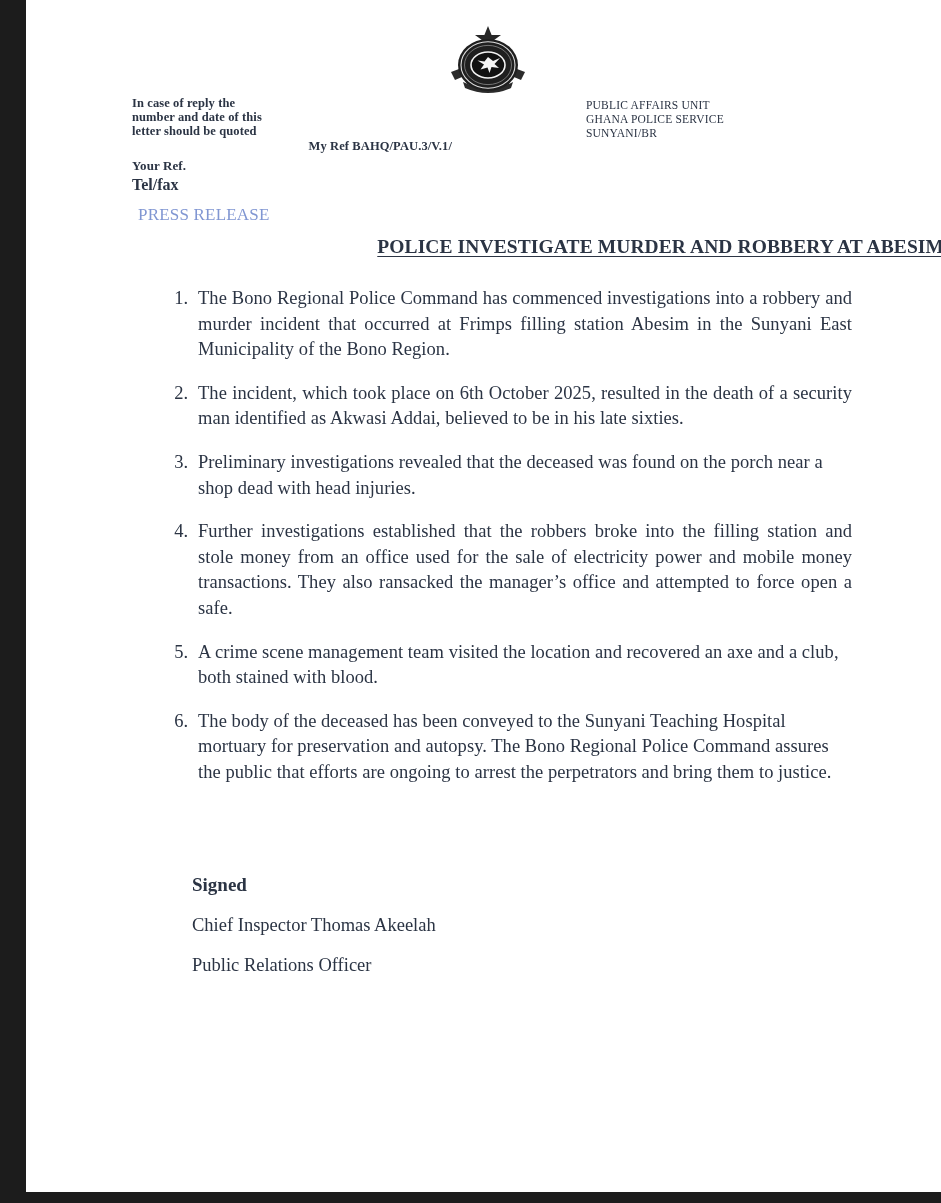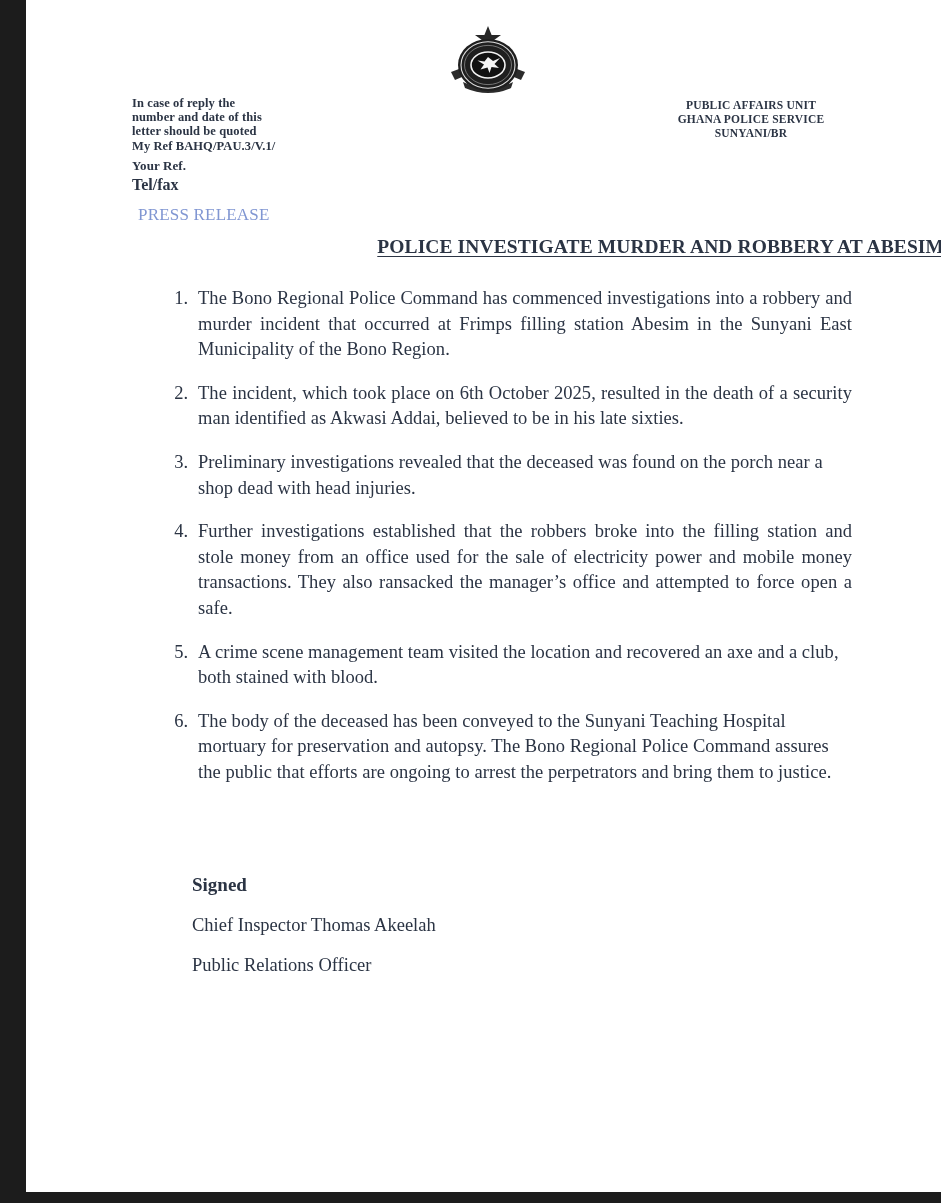--- a/index.html
+++ b/index.html
@@ -53,37 +53,37 @@
     position: absolute;
     left: 106px;
     top: 0;
     width: 320px;
     color: #2b3444;
     font-weight: bold;
     font-size: 12.5px;
     line-height: 14.2px;
     letter-spacing: 0.1px;
   }
-  .lh-left .ref-line { margin-top: 0px; }
+  .lh-left .ref-line { margin-top: 0px; text-align: right; }
   .lh-left .your-ref { margin-top: 6px; font-size: 13px; }
   .lh-left .telfax {
     margin-top: 5px;
     font-size: 16px;
     font-weight: bold;
     letter-spacing: 0px;
   }
 
   .lh-right {
     position: absolute;
     left: 560px;
     top: 2px;
     width: 330px;
-    text-align: center;
-    color: #2b3444;
-    font-weight: bold;
+    text-align: left;
+    color: #2b3444;
+    font-weight: normal;
     font-size: 11.5px;
     line-height: 14px;
     letter-spacing: 0.2px;
   }
   .lh-right sup {
     font-size: 7.5px;
     vertical-align: super;
     line-height: 0;
   }
 

